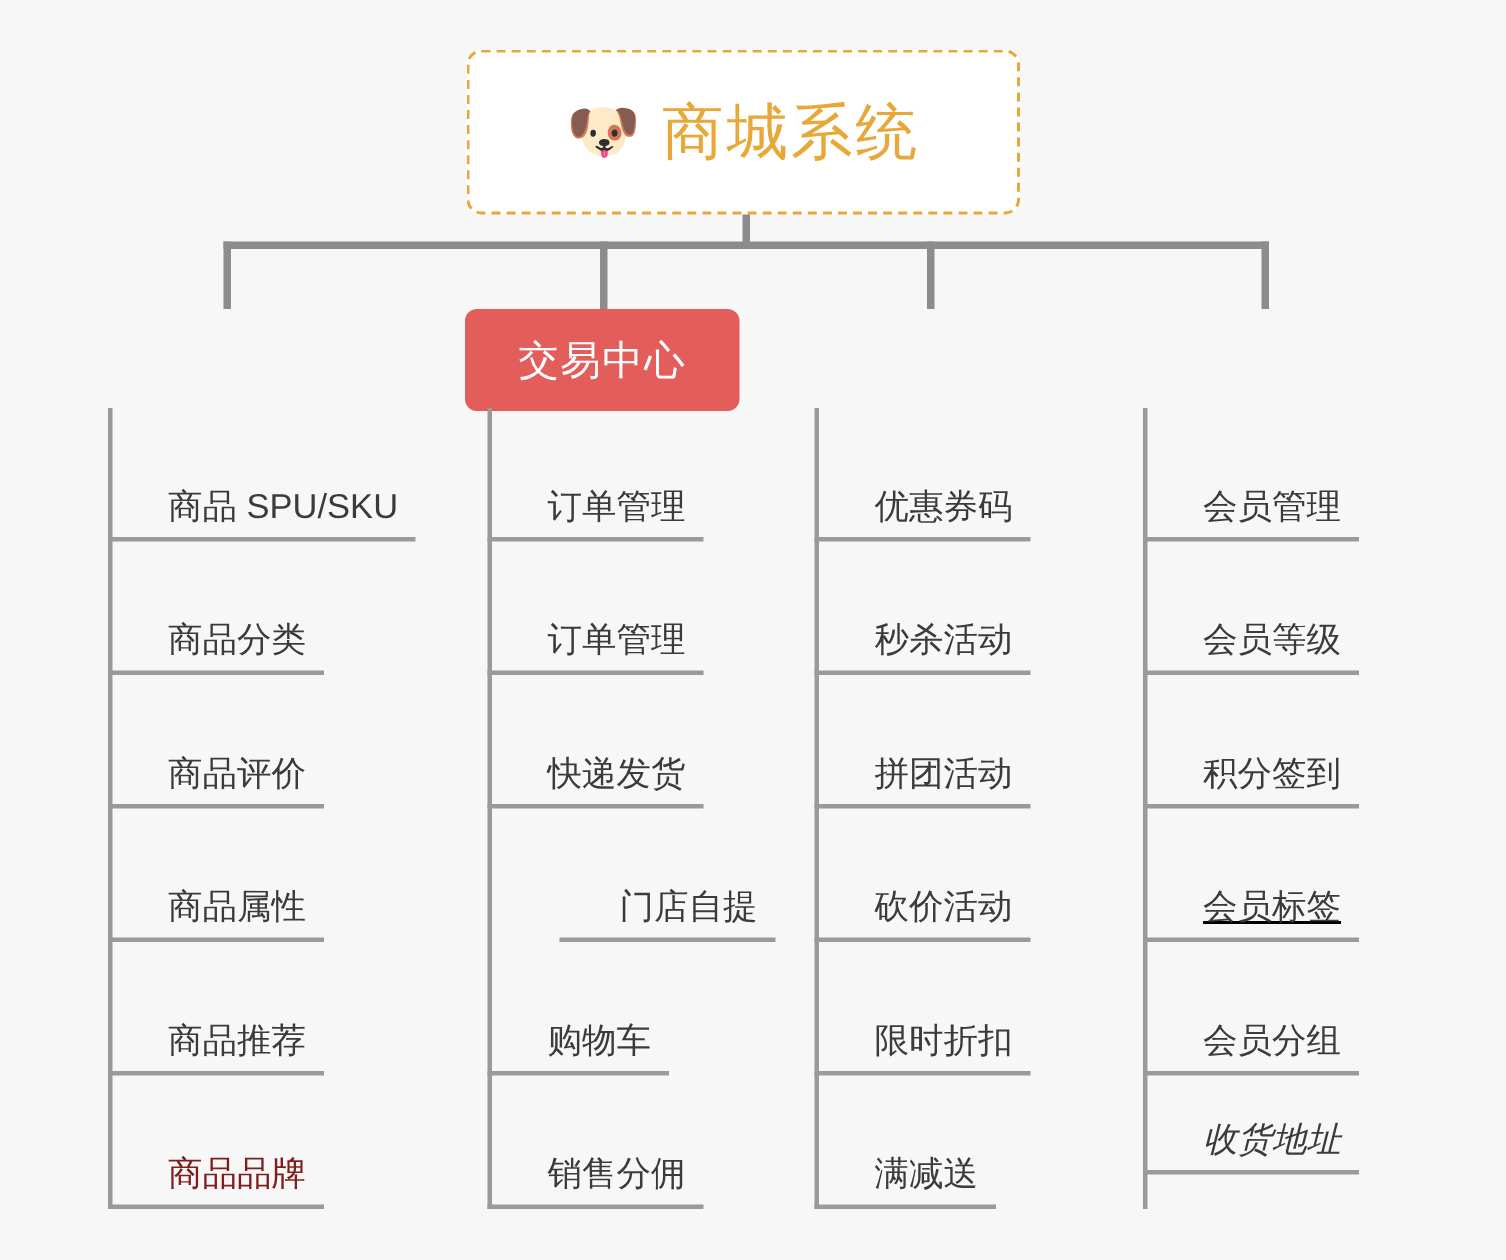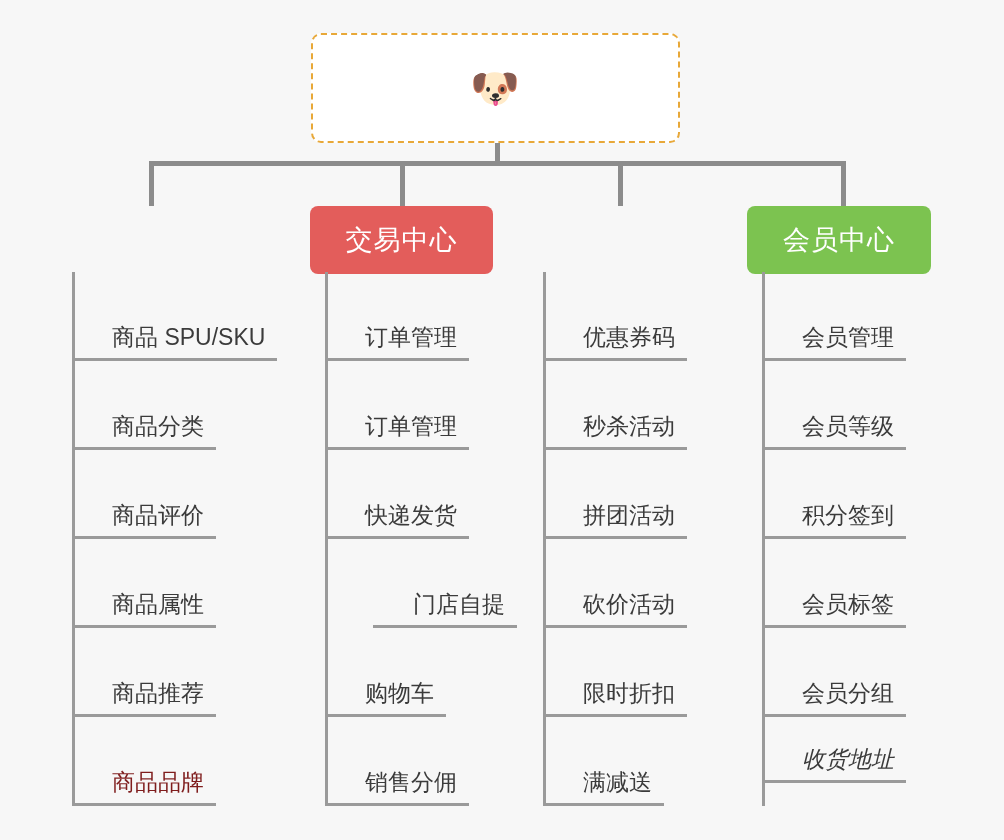--- a/index.html
+++ b/index.html
@@ -107,36 +107,34 @@
     display: block;
   }
 </style>
 </head>
 <body>
 
 <div id="diagram" style="background: rgb(247, 247, 247);">
 
   <div class="root-node" style="border-color: rgb(232, 168, 56); background: rgb(255, 255, 255);">
     <span class="root-icon">🐶</span>
+    <span class="root-title" style="color: rgb(232, 168, 56);">商城系统</span>
   </div>
 
   <div class="conn conn-v-root" style="left: 495px; top: 143px; height: 20px; background: rgb(140, 140, 140);"></div>
   <div class="conn conn-h-bus" style="left: 149px; top: 161px; width: 697px; background: rgb(140, 140, 140);"></div>
 
   <div class="conn conn-v-drop" style="left: 149px; top: 161px; height: 45px; background: rgb(140, 140, 140);"></div>
   <div class="conn conn-v-drop" style="left: 400px; top: 161px; height: 45px; background: rgb(140, 140, 140);"></div>
   <div class="conn conn-v-drop" style="left: 618px; top: 161px; height: 45px; background: rgb(140, 140, 140);"></div>
   <div class="conn conn-v-drop" style="left: 841px; top: 161px; height: 45px; background: rgb(140, 140, 140);"></div>
 
   <div class="cat-box" style="left: 310px; top: 206px; width: 183px; background: rgb(227, 93, 91);">
     <span class="cat-label">交易中心</span>
   </div>
-  <div class="cat-box" style="left: 747px; top: 206px; width: 184px; background: rgb(124, 195, 80);">
-    <span class="cat-label">会员中心</span>
-  </div>
 
   <div class="leaf-col" style="left:72px;">
     <div class="spine" style="height: 534px; background: rgb(154, 154, 154);"></div>
     <div class="leaf" style="top:0px;">
       <div class="leaf-inner" style="border-bottom-color: rgb(154, 154, 154);">
           <span class="leaf-label" style="color: rgb(59, 59, 59);">商品 SPU/SKU</span>
         </div>
     </div>
     <div class="leaf" style="top:89px;">
       <div class="leaf-inner" style="border-bottom-color: rgb(154, 154, 154);">
@@ -244,21 +242,21 @@
       <div class="leaf-inner" style="border-bottom-color: rgb(154, 154, 154);">
           <span class="leaf-label" style="color: rgb(59, 59, 59);">会员等级</span>
         </div>
     </div>
     <div class="leaf" style="top:178px;">
       <div class="leaf-inner" style="border-bottom-color: rgb(154, 154, 154);">
           <span class="leaf-label" style="color: rgb(59, 59, 59);">积分签到</span>
         </div>
     </div>
     <div class="leaf" style="top:267px;">
-      <div class="leaf-inner" style="border-bottom-color: rgb(154, 154, 154);">
+      <div class="leaf-inner" style="border-bottom-color: rgb(154, 154, 154); text-decoration: underline;">
           <span class="leaf-label" style="color: rgb(59, 59, 59);">会员标签</span>
         </div>
     </div>
     <div class="leaf" style="top:356px;">
       <div class="leaf-inner" style="border-bottom-color: rgb(154, 154, 154);">
           <span class="leaf-label" style="color: rgb(59, 59, 59);">会员分组</span>
         </div>
     </div>
     <div class="leaf" style="top:422px;font-style:italic;">
       <div class="leaf-inner" style="border-bottom-color: rgb(154, 154, 154);">

